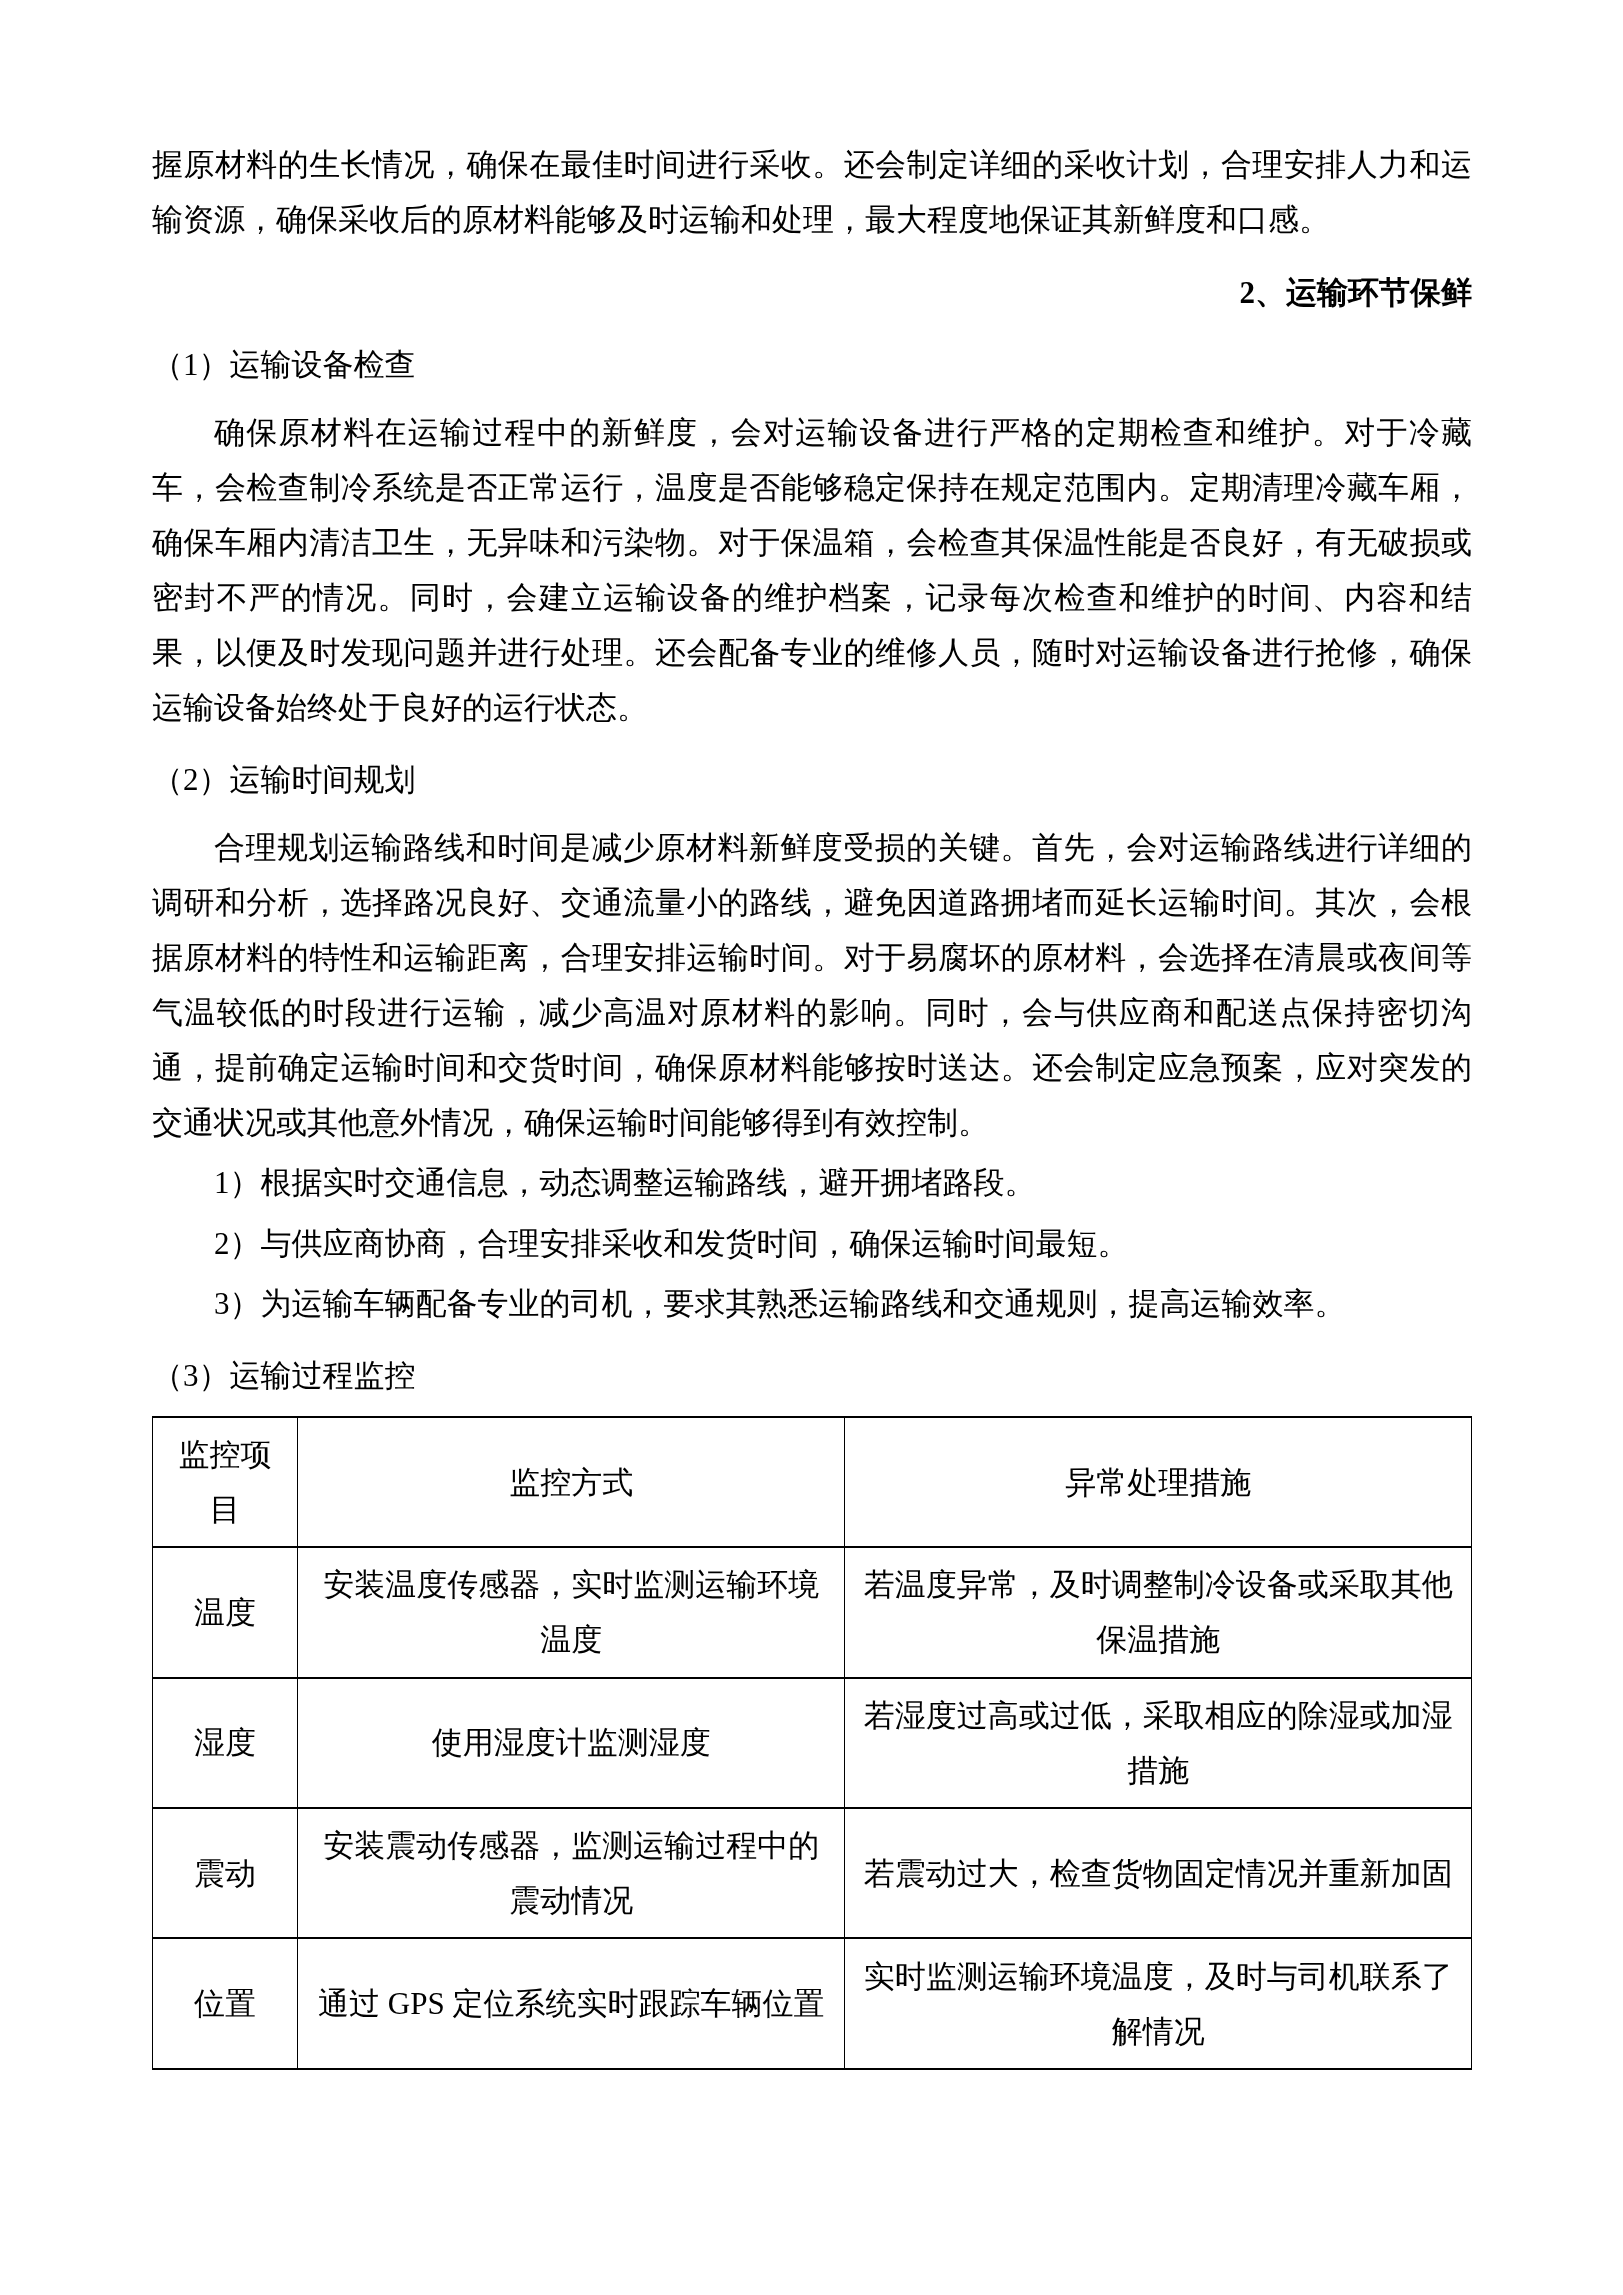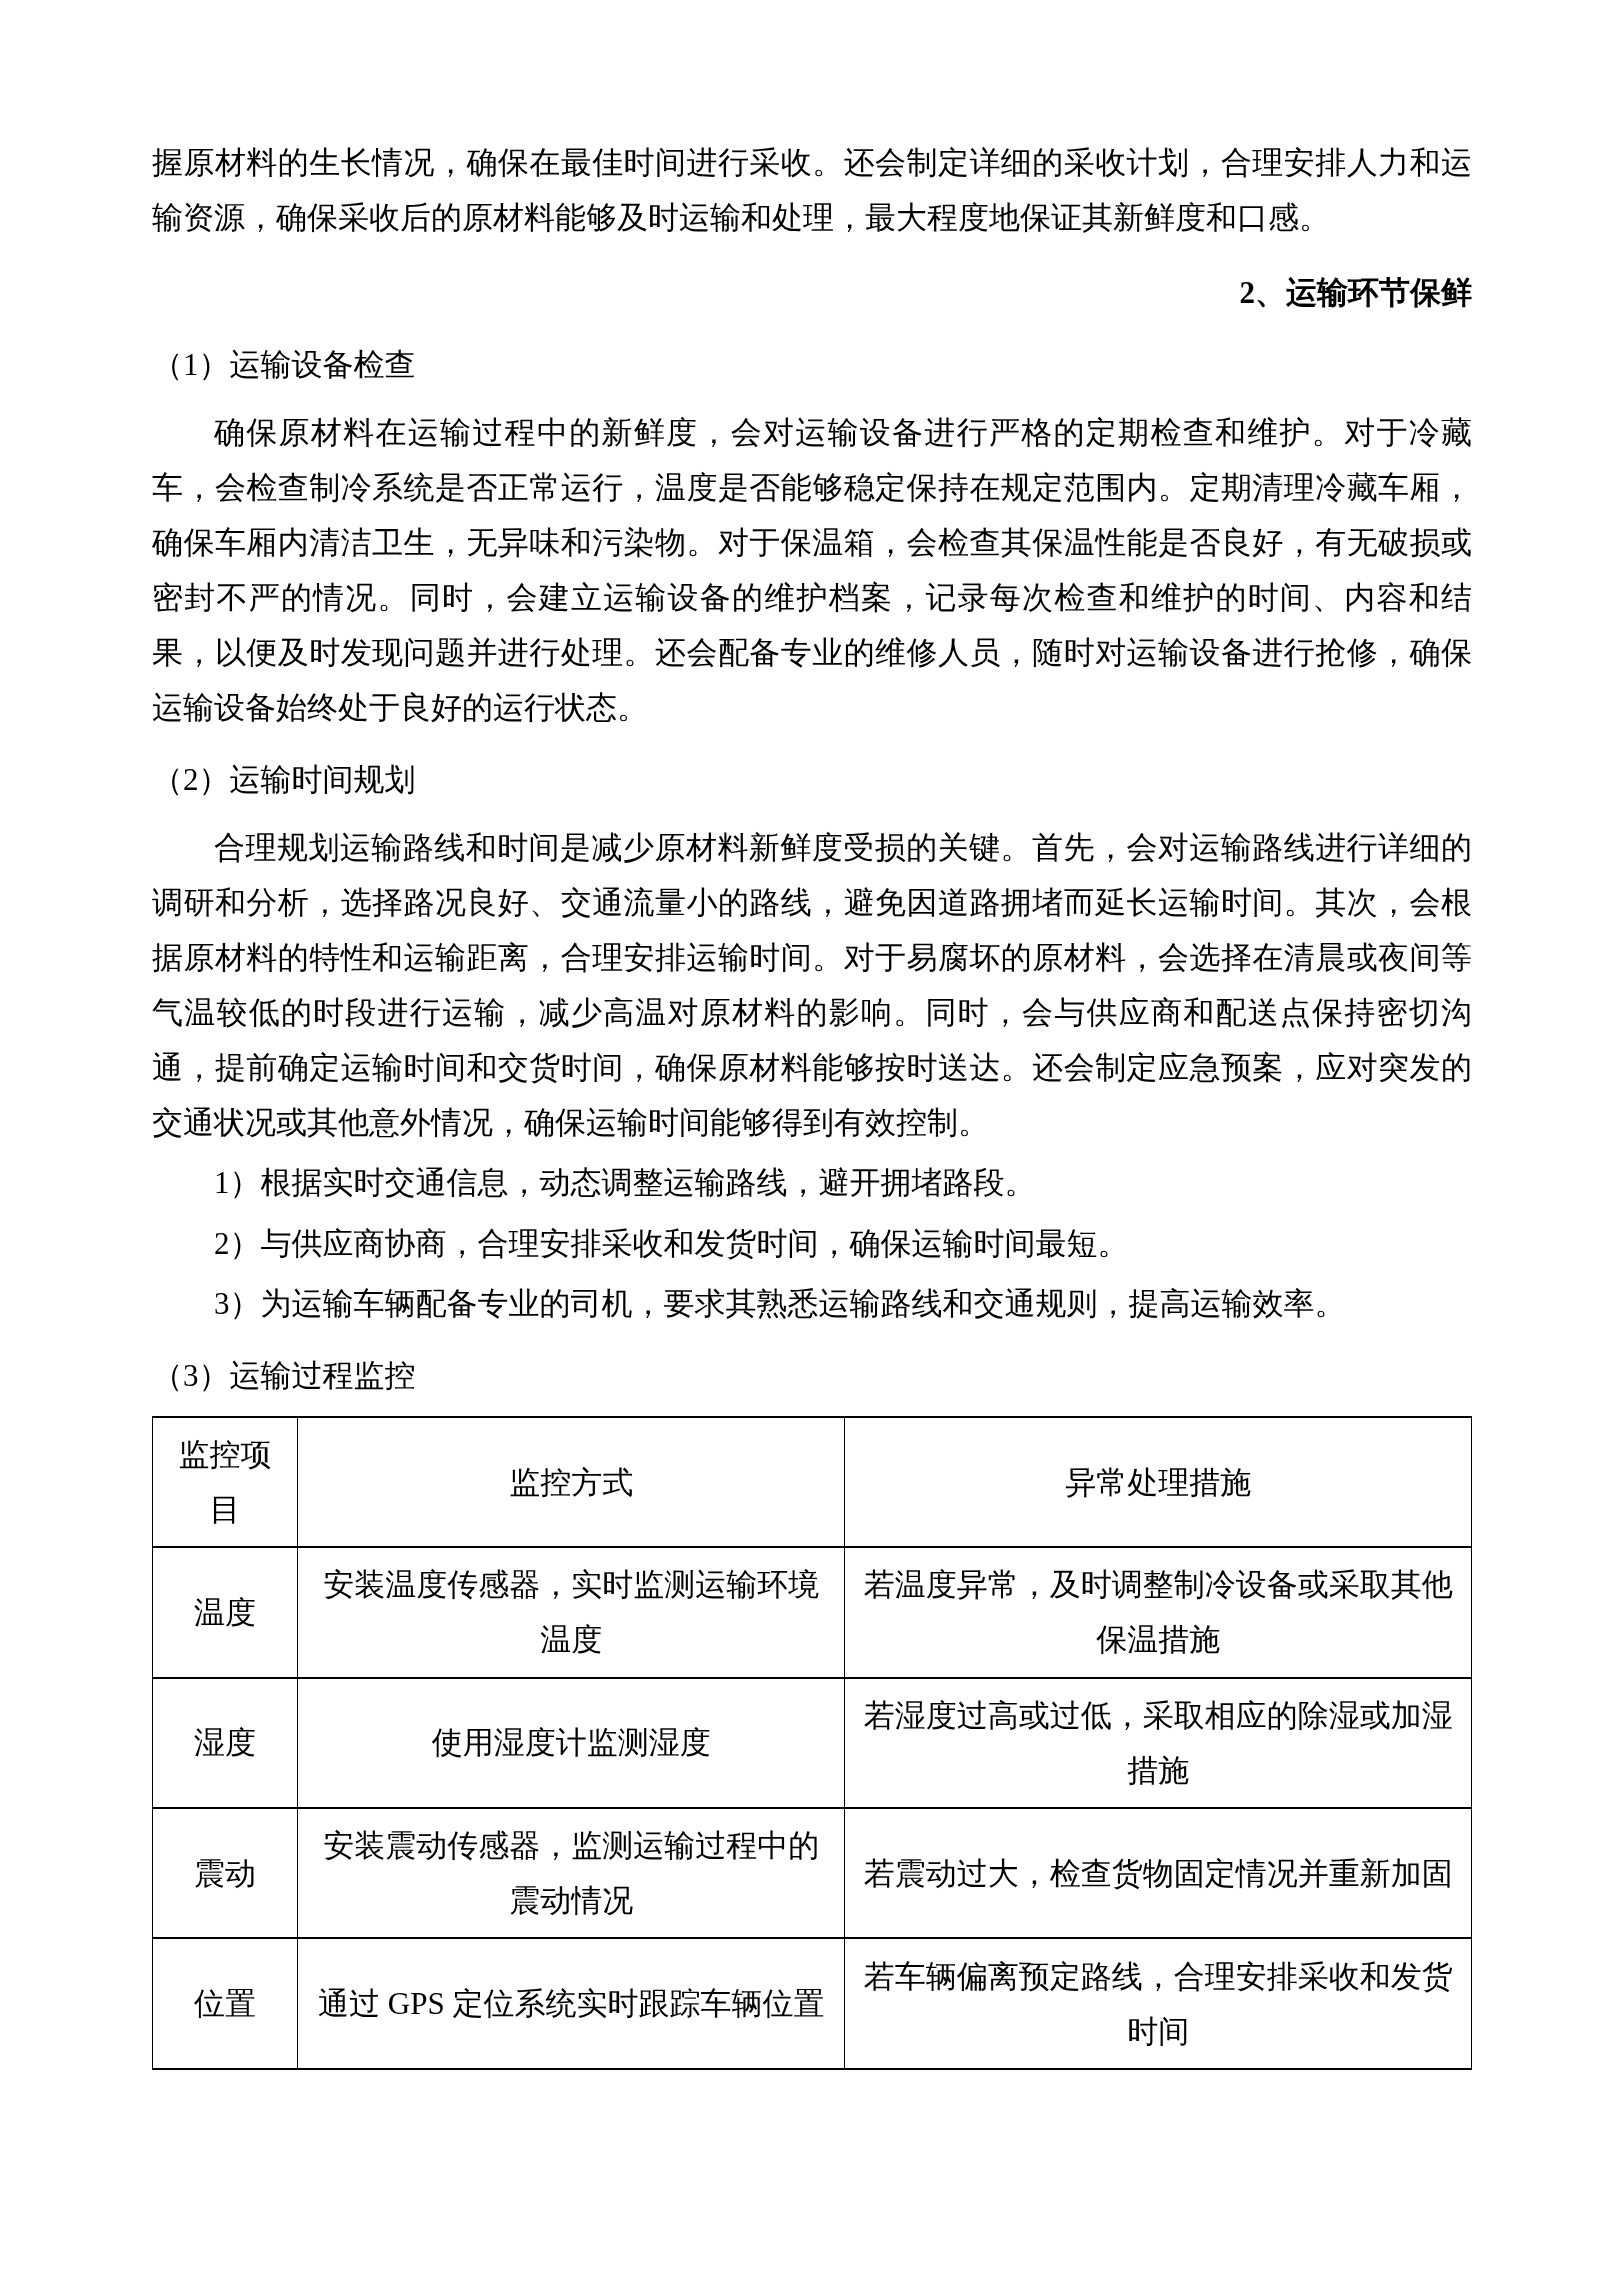--- a/index.html
+++ b/index.html
@@ -21,21 +21,20 @@
     color: #000000;
   }
   .para {
     margin: 0;
     text-align: justify;
     text-indent: 2em;
     word-break: break-all;
   }
   .para.continuation {
     text-indent: 0;
-    font-family: Liberation Mono, monospace;
   }
   .sec-heading {
     font-size: 31px;
     font-weight: bold;
     line-height: 55px;
     margin: 18.3px 0 14.4px 0;
     text-align: right;
   }
   .sub-heading {
     font-size: 31px;
@@ -121,19 +120,19 @@
         <td>若湿度过高或过低，采取相应的除湿或加湿措施</td>
       </tr>
       <tr>
         <td>震动</td>
         <td>安装震动传感器，监测运输过程中的震动情况</td>
         <td>若震动过大，检查货物固定情况并重新加固</td>
       </tr>
       <tr>
         <td>位置</td>
         <td>通过 GPS 定位系统实时跟踪车辆位置</td>
-        <td>若车辆偏离预定路线，合理安排采收和发货时间</td>
+        <td>实时监测运输环境温度，及时与司机联系了解情况</td>
       </tr>
     </tbody>
   </table>
 
 </div>
 
 
 </body></html>

